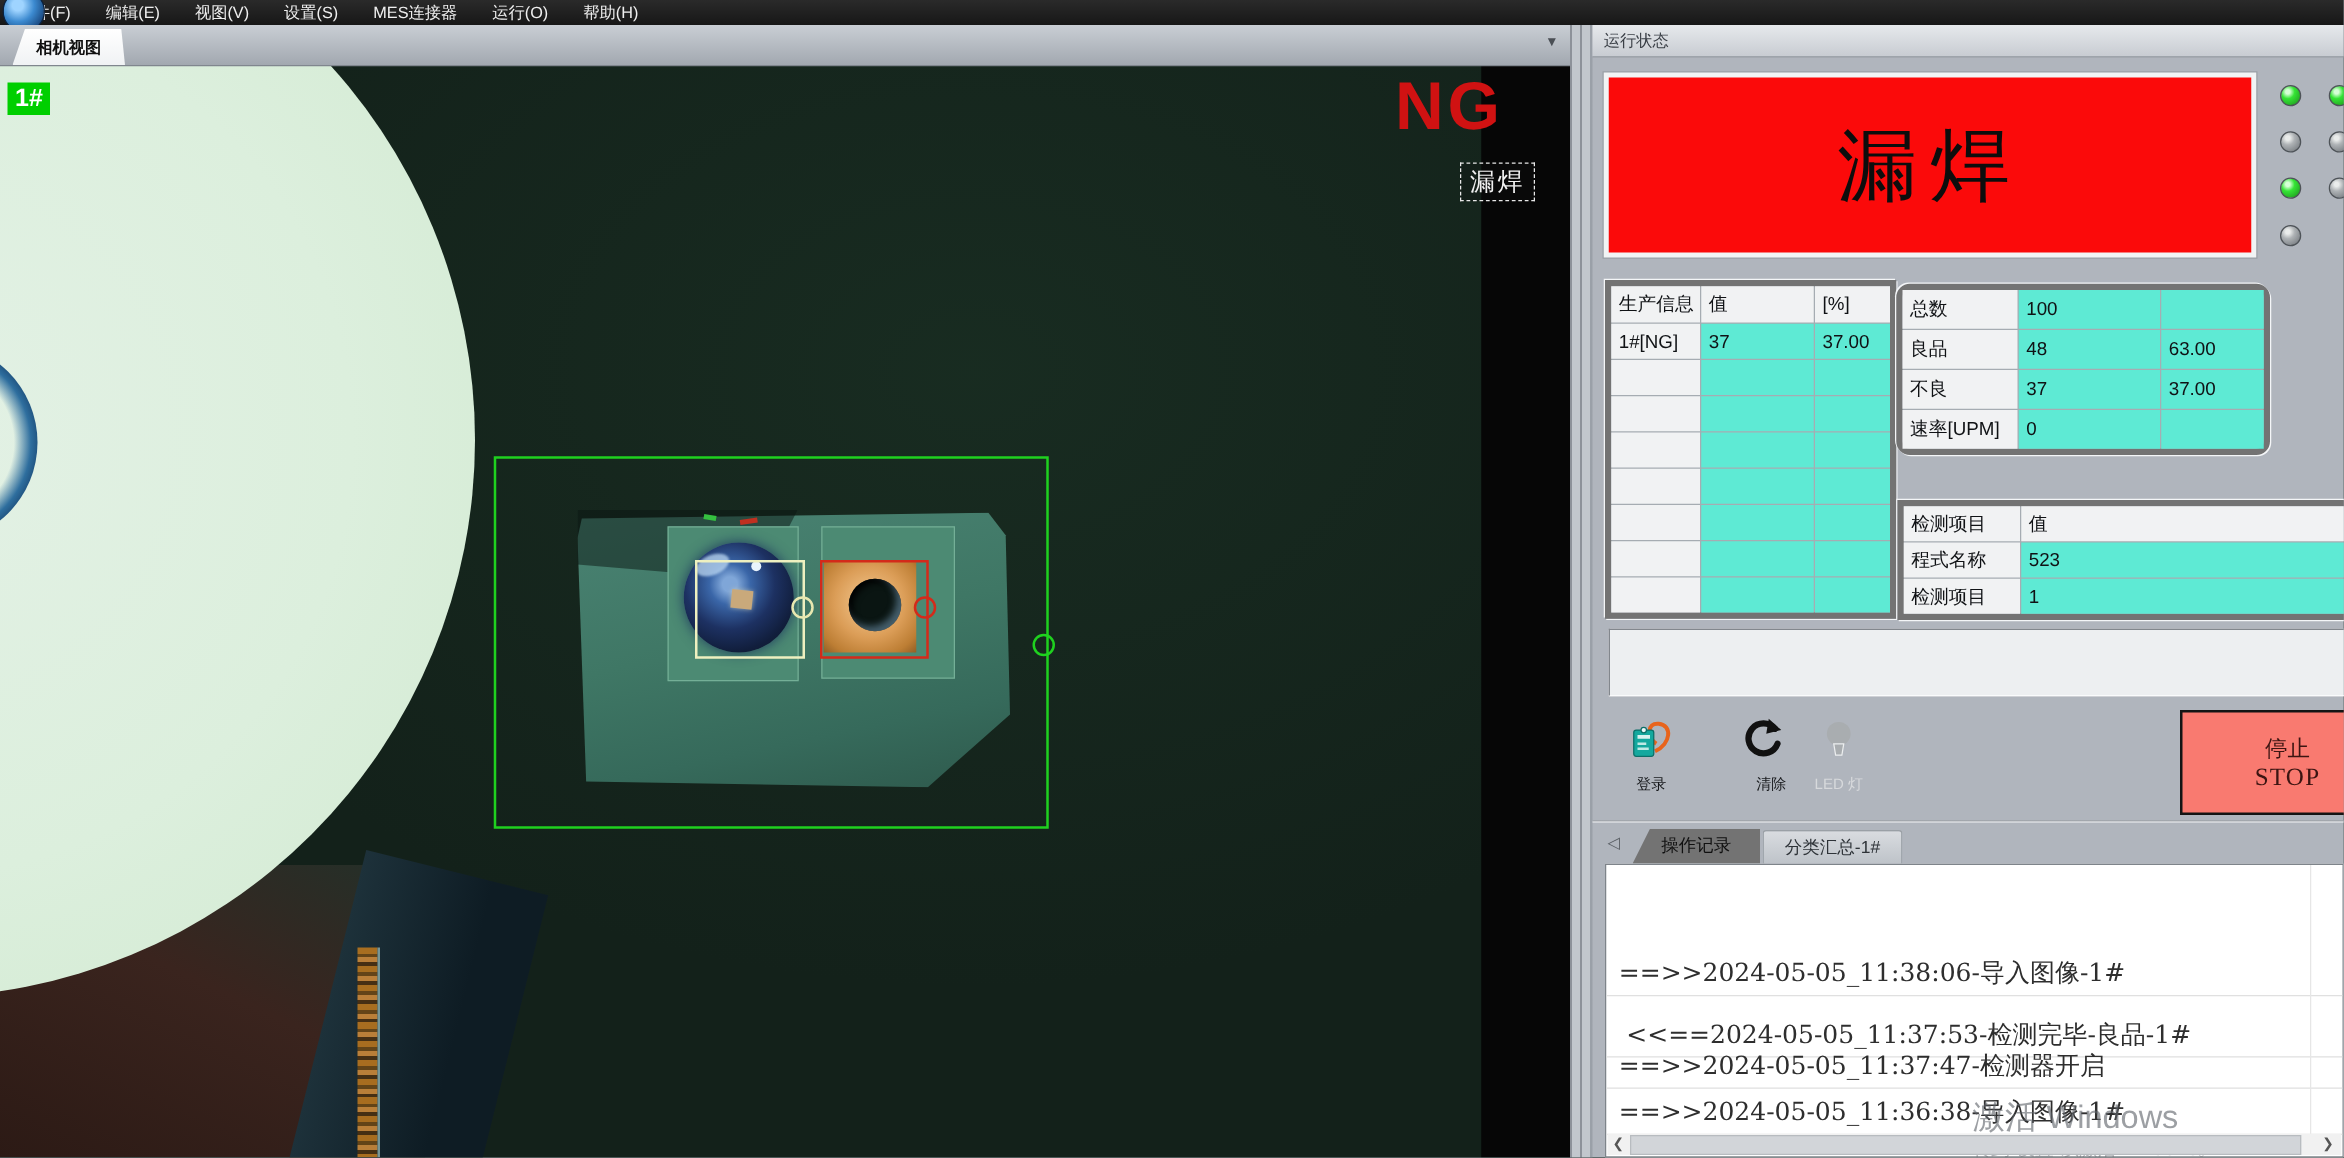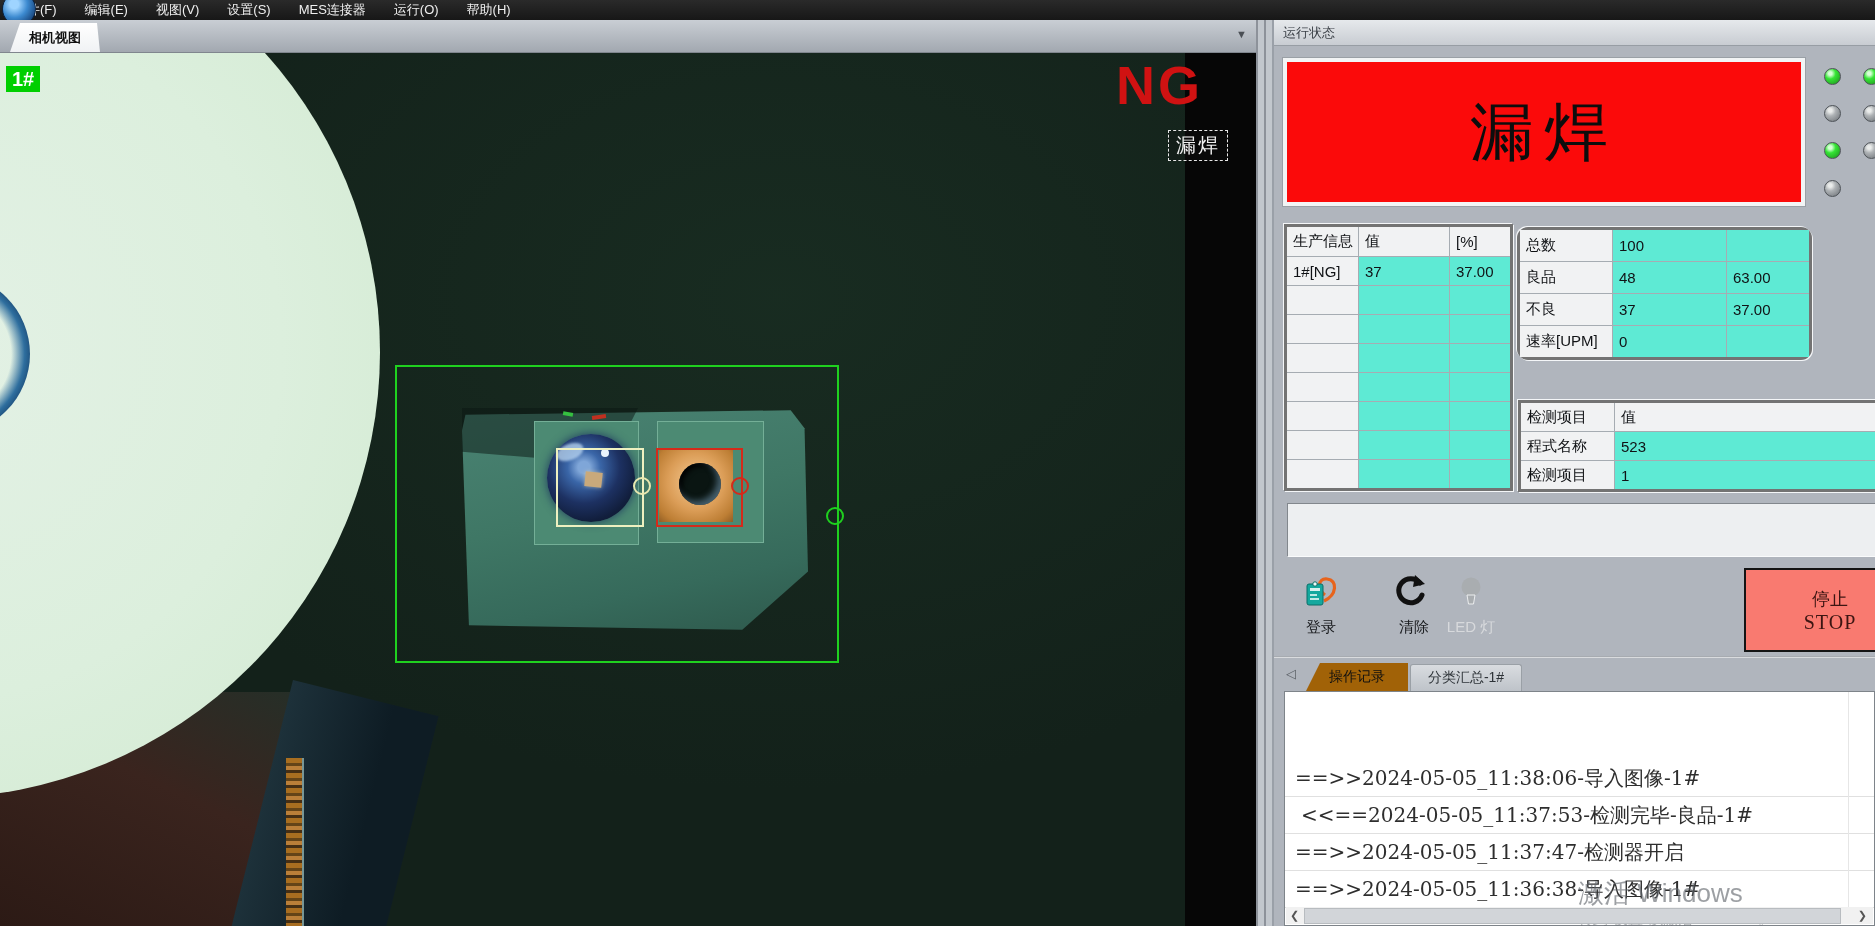--- a/index.html
+++ b/index.html
@@ -91,49 +91,49 @@
 
   .banner-frame{left:1283px;top:58px;width:522px;height:148px;background:#f2f4f5;
     box-shadow:0 0 0 1px #9aa0a6;padding:4px;box-sizing:border-box;}
   .banner{width:100%;height:100%;background:#fb0a0a;display:flex;align-items:center;justify-content:center;
     font-family:"Liberation Serif","DejaVu Serif",serif;font-size:64px;color:#0d0d0d;letter-spacing:10px;}
 
   .lamp{width:15px;height:15px;border-radius:50%;border:1px solid #4e5358;}
   .lamp[data-state="on"]{background:radial-gradient(circle at 35% 30%, #d6ffd6 0 12%, #35e435 38%, #1f9a1f 90%);}
   .lamp[data-state="off"]{background:radial-gradient(circle at 35% 30%, #eaeceb 0 12%, #aeb2b5 38%, #74797e 90%);}
 
-  .grid-table{display:grid;gap:1px;background:#a6acb2;border:3px solid #737373;
+  .grid-table{display:grid;gap:1px;background:#a6acb2;border:5px solid #737373;
     box-shadow:-1px -1px 0 #f4f6f8, 1px 1px 0 #f4f6f8;}
   .gcell{display:flex;align-items:center;padding-left:6px;font-size:15px;color:#101215;overflow:hidden;white-space:nowrap;}
   .c-head,.c-label{background:#f1f2f3;}
   .c-val{background:#5eead4;}
 
   #prod-table{left:1284px;top:224px;grid-template-columns:71px 90px 60px;grid-template-rows:29px repeat(8,28px);}
   #stats-table{left:1517px;top:227px;grid-template-columns:92px 113px 82px;grid-template-rows:repeat(4,31px);border-radius:11px;}
   #run-table{left:1518px;top:400px;grid-template-columns:93px 272px;grid-template-rows:28px 28px 28px;}
 
   .status-box{left:1287px;top:503px;width:588px;height:52px;background:#edeff1;
     border-top:1px solid #82878d;border-left:1px solid #82878d;border-bottom:1px solid #fafbfc;border-right:1px solid #fafbfc;}
 
   .toolbtn{width:66px;height:62px;display:flex;flex-direction:column;align-items:center;cursor:pointer;}
-  .toolbtn .lbl{font-size:15px;color:#17191c;margin-top:4px;}
+  .toolbtn .lbl{font-size:12px;color:#17191c;margin-top:4px;}
   .toolbtn.disabled .lbl{color:#d7d9dc;}
   #btn-login{left:1288px;top:574px;}
   #btn-clear{left:1363px;top:574px;align-items:flex-end;}
   #btn-led{left:1438px;top:574px;}
 
   .stop-btn{left:1744px;top:568px;width:172px;height:84px;background:#f97a70;border:2px solid #141414;
     box-sizing:border-box;text-align:center;font-family:"Liberation Serif","DejaVu Serif",serif;color:#3c1512;cursor:pointer;}
   .stop-btn .l1{font-size:18px;margin-top:17px;}
   .stop-btn .l2{font-size:20px;letter-spacing:1px;}
 
   .hr-div{left:1274px;top:656px;width:601px;height:2px;background:linear-gradient(#8e939a,#f2f3f5);}
 
   .log-nav-arrow{left:1286px;top:666px;font-size:13px;color:#5a5f65;}
-  .log-tab-active{left:1306px;top:663px;width:102px;height:28px;background:#a16207;
+  .log-tab-active{left:1306px;top:663px;width:102px;height:28px;background:#737373;
     clip-path:polygon(14px 0,100% 0,100% 100%,0 100%);display:flex;align-items:center;justify-content:center;
     font-size:14px;color:#101010;cursor:pointer;}
   .log-tab{left:1410px;top:664px;width:112px;height:27px;background:linear-gradient(#d9dce0,#bec3c9);
     border:1px solid #9aa0a6;border-bottom:none;border-radius:3px 3px 0 0;box-sizing:border-box;
     display:flex;align-items:center;justify-content:center;font-size:14px;color:#2e3338;cursor:pointer;}
 
   #log-box{left:1284px;top:691px;width:591px;height:235px;background:#ffffff;border:1px solid #7e848a;
     box-sizing:border-box;overflow:hidden;}
   .log-row{position:absolute;left:0;width:100%;height:37px;border-bottom:1px solid #e0e0e0;
     display:flex;align-items:center;padding-left:10px;box-sizing:border-box;
@@ -312,21 +312,21 @@
 </div>
 
 <div class="abs hr-div"></div>
 
 <div class="abs log-nav-arrow">◁</div>
 <div class="abs log-tab-active">操作记录</div>
 <div class="abs log-tab">分类汇总-1#</div>
 
 <div class="abs" id="log-box">
   <div class="log-row" style="top:68px;">==&gt;&gt;2024-05-05_11:38:06-导入图像-1#</div>
-  <div class="log-row" style="top:105px;padding-left:16px;">&lt;&lt;==2024-05-05_11:37:53-检测完毕-良品-1#</div>
+  <div class="log-row" style="top:117px;padding-left:16px;">&lt;&lt;==2024-05-05_11:37:53-检测完毕-良品-1#</div>
   <div class="log-row" style="top:142px;">==&gt;&gt;2024-05-05_11:37:47-检测器开启</div>
   <div class="log-row" style="top:179px;">==&gt;&gt;2024-05-05_11:36:38-导入图像-1#</div>
   <div class="log-vline"></div>
   <div class="log-scroll">
     <span class="scroll-arrow" style="left:4px;">❮</span>
     <div class="log-thumb"></div>
     <span class="scroll-arrow" style="right:6px;">❯</span>
   </div>
 </div>
 

